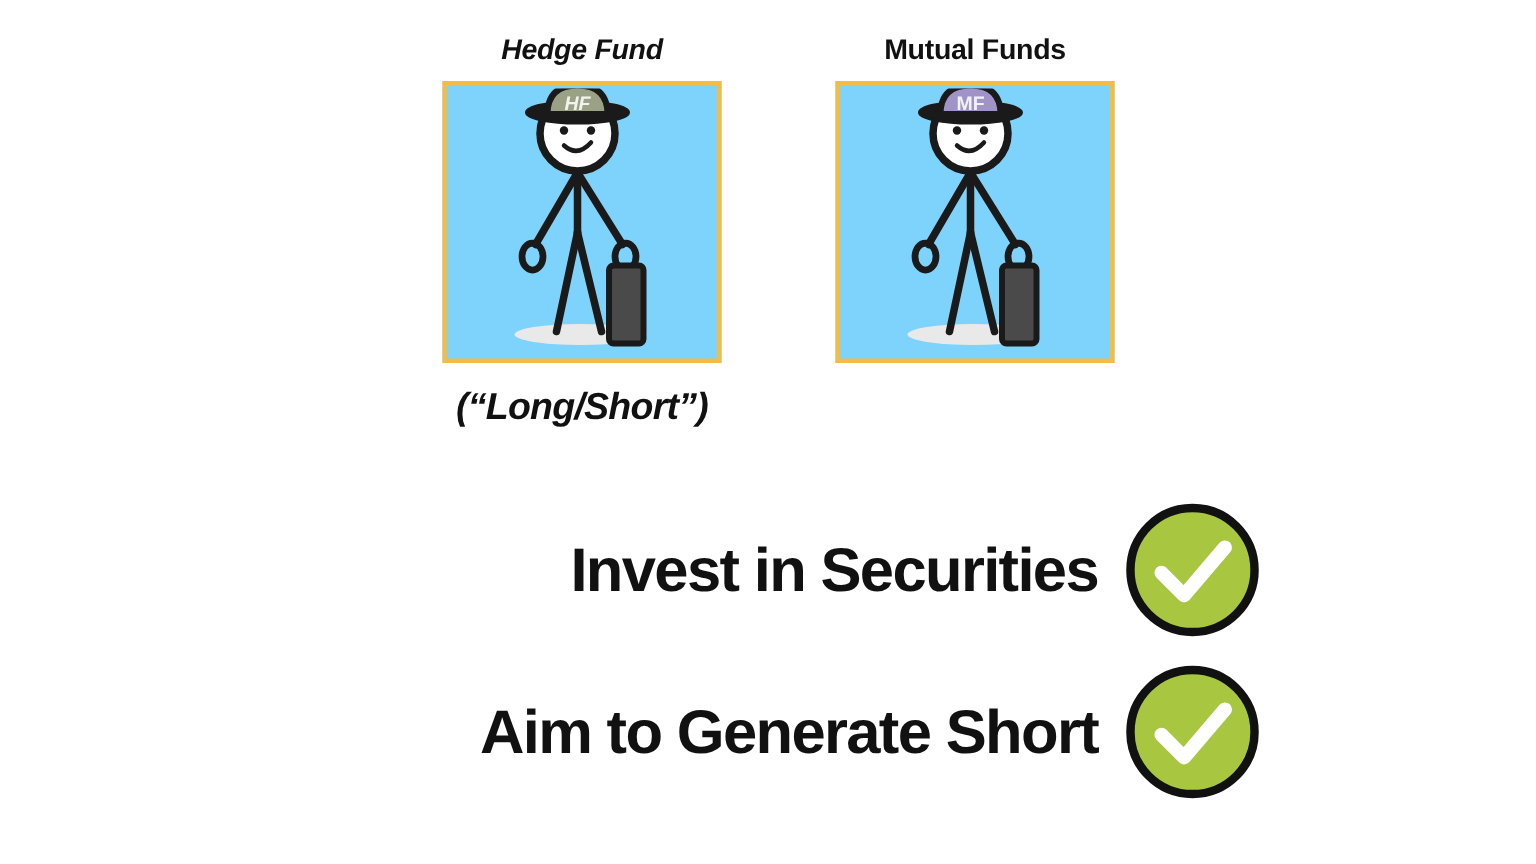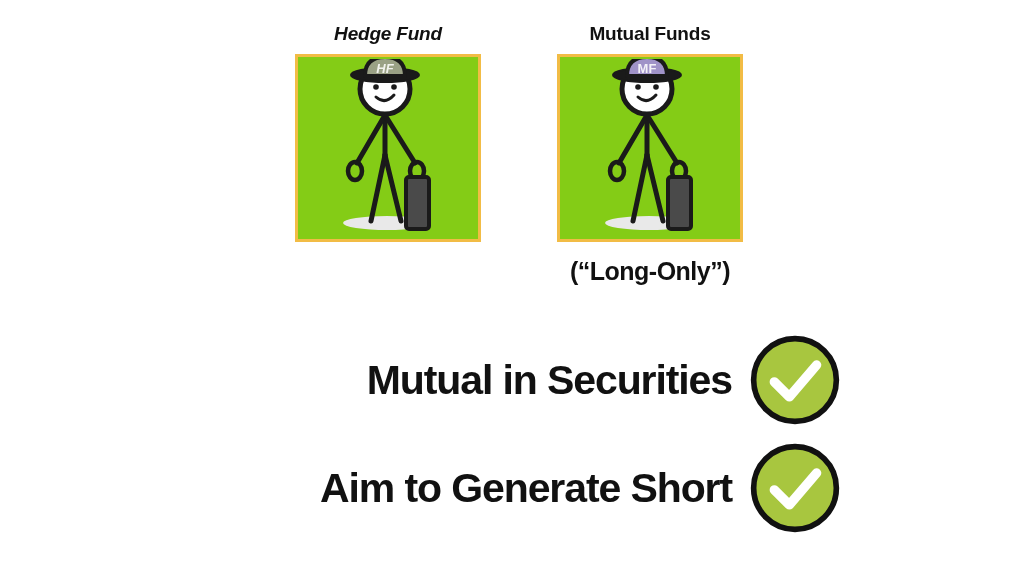--- a/index.html
+++ b/index.html
@@ -44,21 +44,21 @@
     margin: 0 0 8px 0;
     white-space: nowrap;
   }
 
   .fund-frame {
     position: relative;
     width: 186px;
     height: 188px;
     margin: 0 auto;
     border: 3px solid #f2bc45;
-    background: #84cc16;
+    background: #7dd3fc;
     box-sizing: border-box;
   }
 
   .fund-figure {
     position: absolute;
     left: 50%;
     top: 50%;
     transform: translate(-50%, -50%);
   }
 
@@ -141,20 +141,21 @@
         <circle cx="71" cy="28" r="2.8" fill="#1a1a1a"></circle>
         <path d="M53 38 Q62 46 71 36" stroke="#1a1a1a" stroke-width="3" fill="none" stroke-linecap="round"></path>
 
         <ellipse cx="62" cy="16" rx="34" ry="7" fill="#1a1a1a" stroke="#1a1a1a" stroke-width="2"></ellipse>
 
         <path d="M42 17 Q42 -2 62 -2 Q82 -2 82 17 Z" fill="#9aa185" stroke="#1a1a1a" stroke-width="4" stroke-linejoin="round"></path>
         <text x="62" y="14" text-anchor="middle" font-family="Liberation Sans, sans-serif" font-size="13" font-weight="bold" fill="#f2f3ee">HF</text>
       </svg>
     </div>
 
+    <div class="fund-caption">(“Long/Short”)</div>
   </div>
 
   <div class="fund-column" id="fund-column-mutual">
 
     <div class="fund-title">Mutual Funds</div>
 
     <div class="fund-frame">
       <svg class="fund-figure" width="130" height="178" viewBox="0 0 130 178">
         <ellipse cx="64" cy="164" rx="44" ry="7" fill="#e9e9e9"></ellipse>
         <path d="M62 96 L48 162" stroke="#1a1a1a" stroke-width="5" stroke-linecap="round" fill="none"></path>
@@ -168,28 +169,27 @@
         <circle cx="62" cy="30" r="25" fill="#ffffff" stroke="#1a1a1a" stroke-width="5"></circle>
         <circle cx="53" cy="28" r="2.8" fill="#1a1a1a"></circle>
         <circle cx="71" cy="28" r="2.8" fill="#1a1a1a"></circle>
         <path d="M53 38 Q62 46 71 36" stroke="#1a1a1a" stroke-width="3" fill="none" stroke-linecap="round"></path>
         <ellipse cx="62" cy="16" rx="34" ry="7" fill="#1a1a1a" stroke="#1a1a1a" stroke-width="2"></ellipse>
         <path d="M42 17 Q42 -2 62 -2 Q82 -2 82 17 Z" fill="#a093c8" stroke="#1a1a1a" stroke-width="4" stroke-linejoin="round"></path>
         <text x="62" y="14" text-anchor="middle" font-family="Liberation Sans, sans-serif" font-size="13" font-weight="bold" fill="#f3f1f8">MF</text>
       </svg>
     </div>
 
-    <div class="fund-caption">(“Long-Only”)</div>
   </div>
 </div>
 
 <div id="statements">
 
   <div class="statement-row">
-    <div class="statement-text">Mutual in Securities</div>
+    <div class="statement-text">Invest in Securities</div>
     <svg class="statement-check" viewBox="0 0 100 100">
       <circle cx="50" cy="50" r="44" fill="#a8c63f" stroke="#111111" stroke-width="6"></circle>
       <path d="M28 52 L44 68 L73 34" fill="none" stroke="#ffffff" stroke-width="10" stroke-linecap="round" stroke-linejoin="round"></path>
     </svg>
   </div>
 
   <div class="statement-row">
     <div class="statement-text">Aim to Generate Short</div>
     <svg class="statement-check" viewBox="0 0 100 100">
       <circle cx="50" cy="50" r="44" fill="#a8c63f" stroke="#111111" stroke-width="6"></circle>

